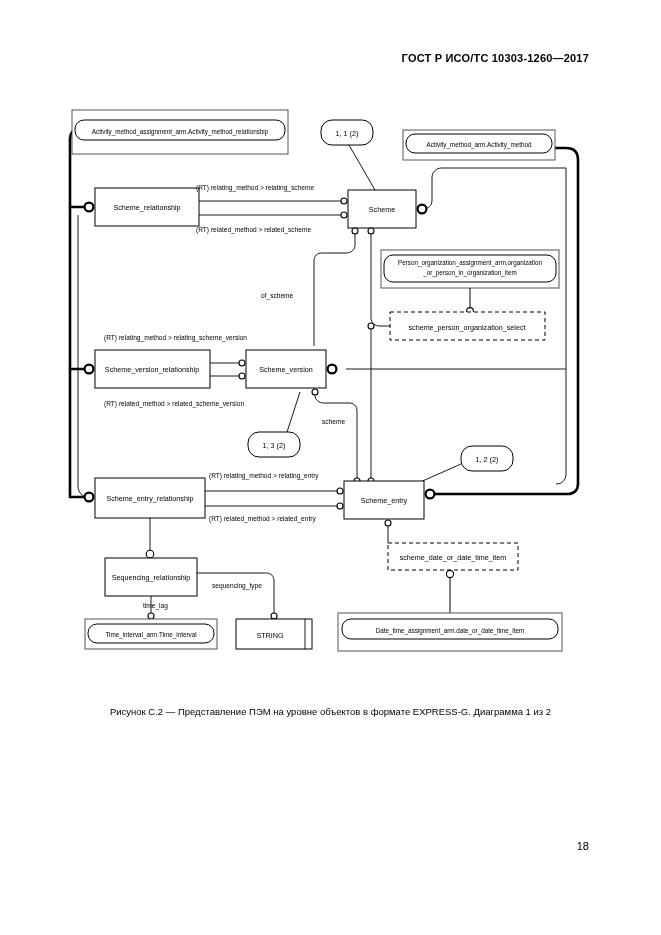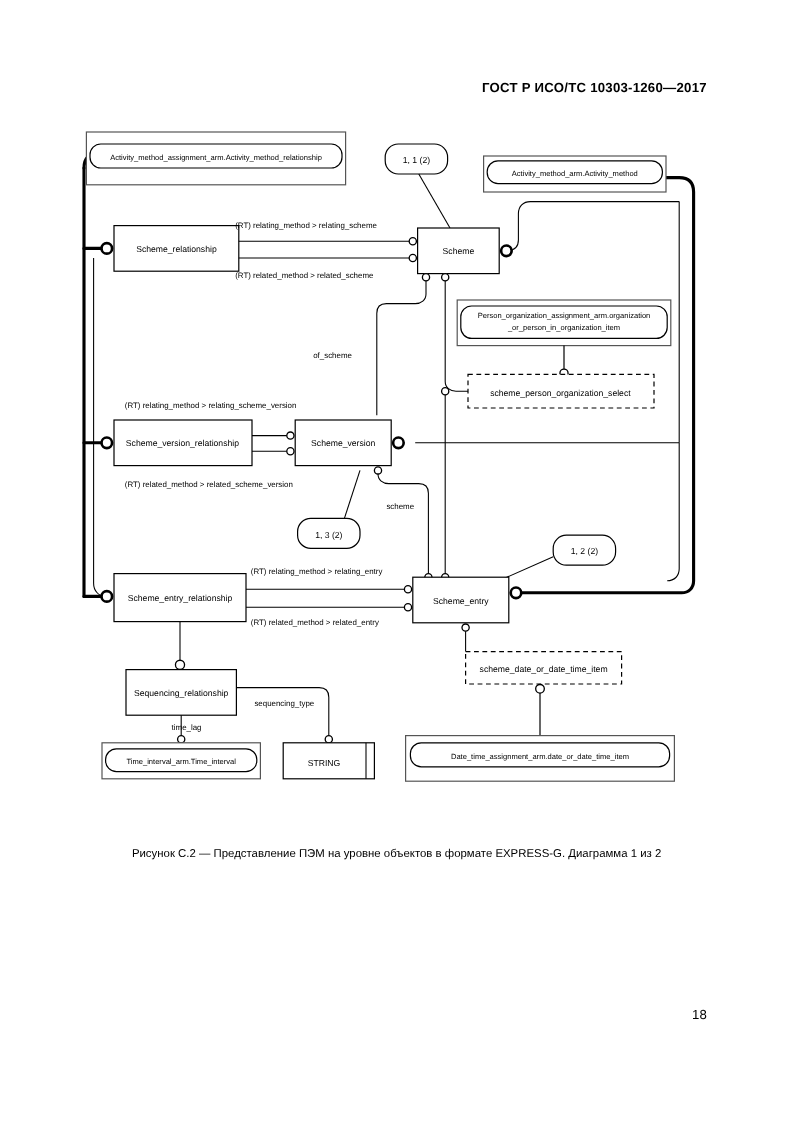--- a/index.html
+++ b/index.html
@@ -1,19 +1,19 @@
 <!DOCTYPE html>
 <html><head>
 <meta charset="utf-8">
 <style>
   html,body{margin:0;padding:0;background:#fff;}
   body{width:661px;height:935px;position:relative;
        font-family:"Liberation Sans",sans-serif;color:#000;overflow:hidden;}
   .page{position:absolute;left:0;top:0;width:661px;height:935px;background:#fff;}
-  #hdr{position:absolute;right:72px;top:68px;font-size:11px;font-weight:bold;letter-spacing:.2px;white-space:nowrap;}
+  #hdr{position:absolute;right:72px;top:52px;font-size:11px;font-weight:bold;letter-spacing:.2px;white-space:nowrap;}
   #pgno{position:absolute;right:72px;top:840px;font-size:11px;}
   #cap{position:absolute;left:0;top:682px;width:661px;text-align:center;font-size:9.5px;margin-top:24px;}
   svg#diag{position:absolute;left:0;top:0;width:661px;height:935px;}
   svg#diag text{font-family:"Liberation Sans",sans-serif;fill:#000;}
   .ent{fill:#fff;stroke:#000;stroke-width:1;}
   .outer{fill:#fff;stroke:#555;stroke-width:1;}
   .schema{fill:#fff;stroke:#000;stroke-width:1;}
   .sel{fill:#fff;stroke:#000;stroke-width:1;stroke-dasharray:4 3;}
   .ovl{fill:#fff;stroke:#000;stroke-width:1;}
   .ln{stroke:#000;stroke-width:1;fill:none;}

